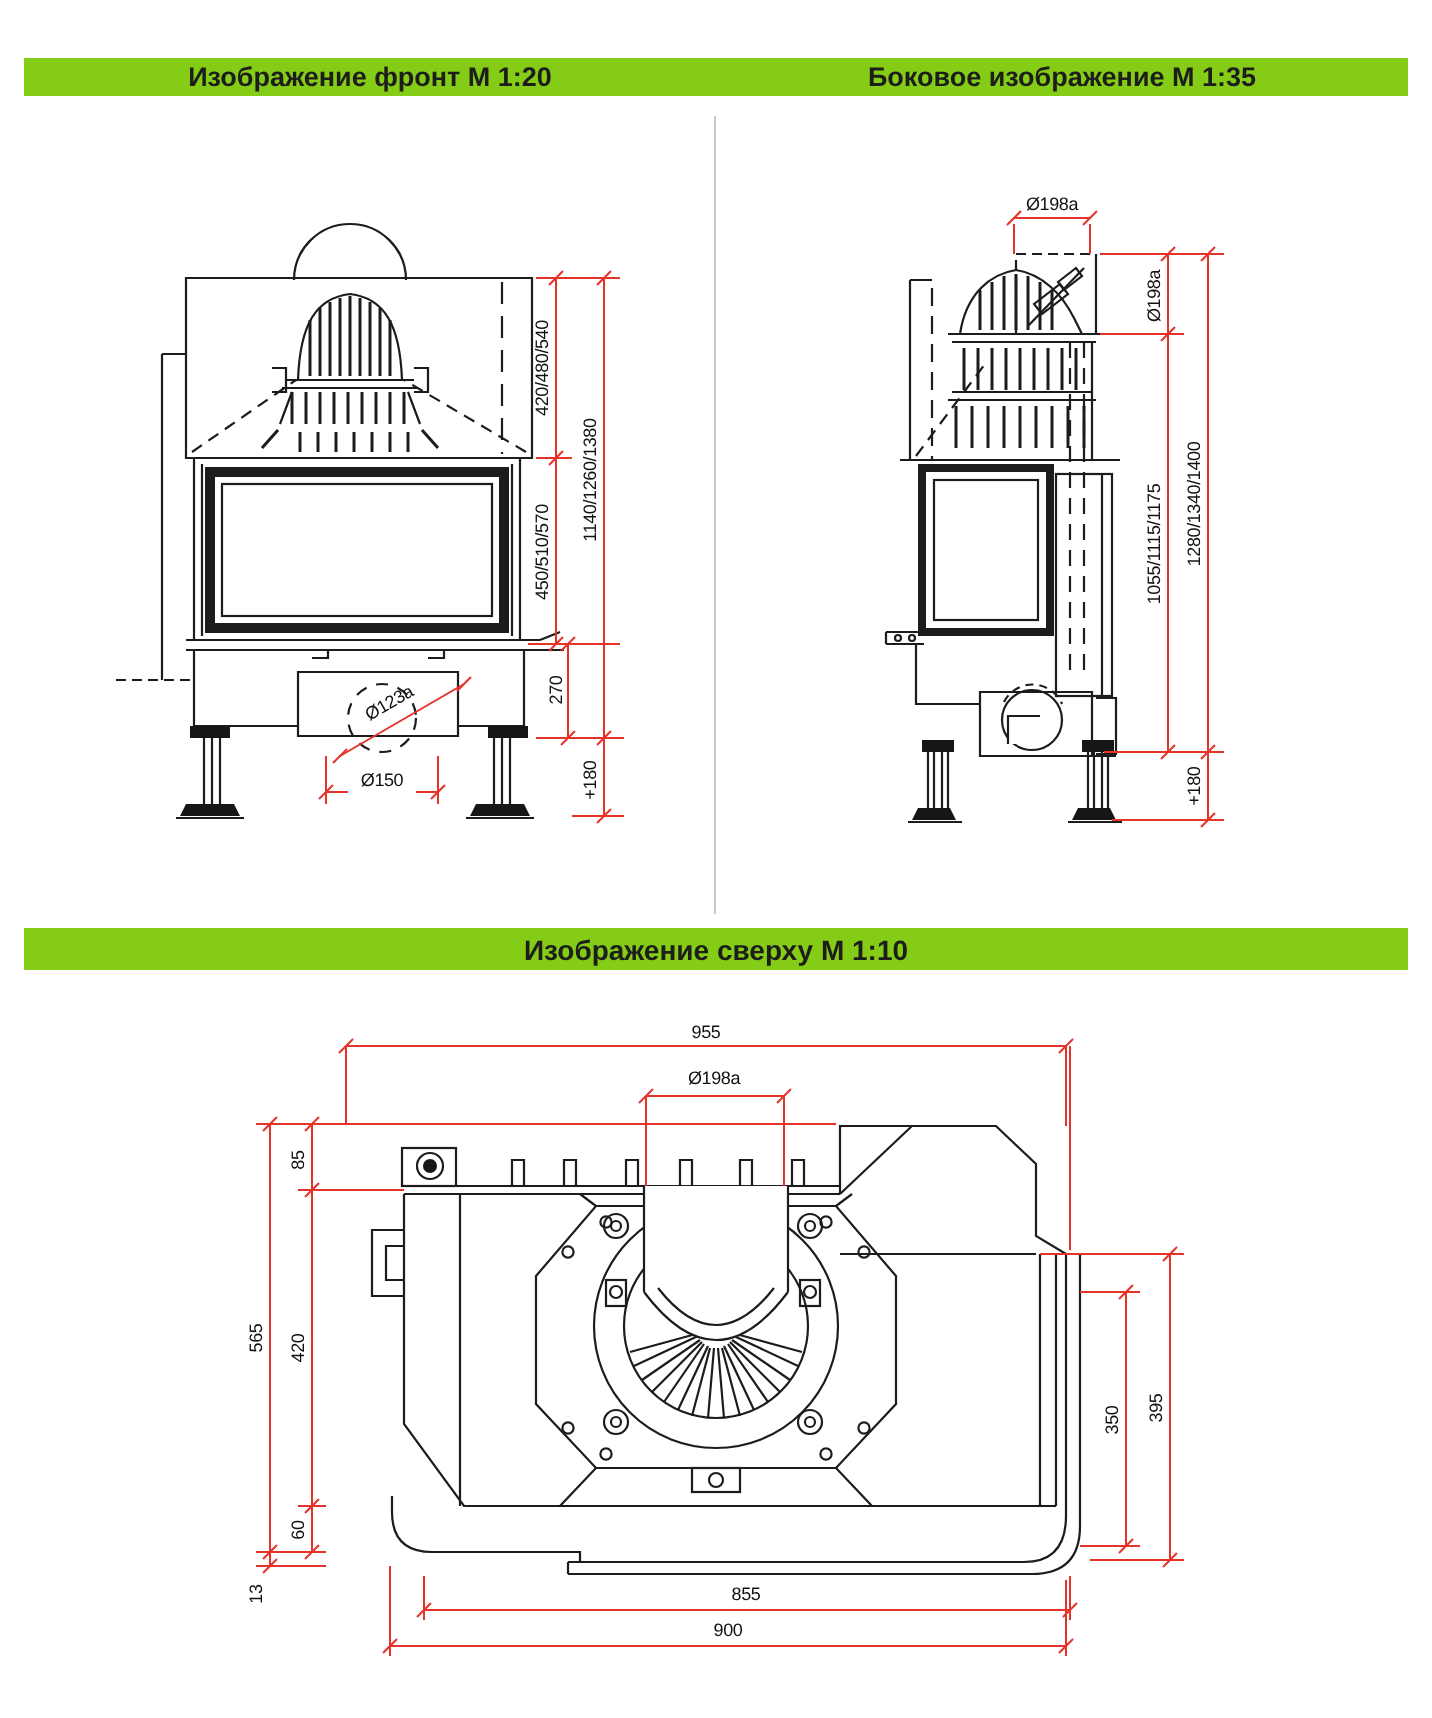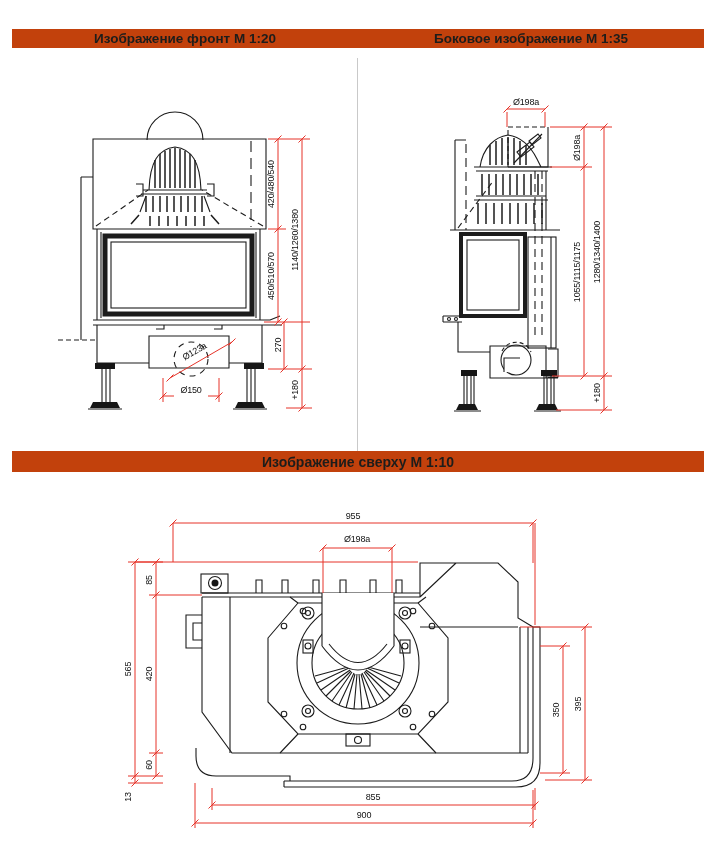--- a/index.html
+++ b/index.html
@@ -1,22 +1,22 @@
 <!DOCTYPE html>
 <html><head>
 <meta charset="utf-8">
 <style>
   html,body{margin:0;padding:0;}
   body{width:716px;height:859px;position:relative;background:#ffffff;
        font-family:"Liberation Sans",sans-serif;overflow:hidden;}
-  .titlebar{position:absolute;left:12px;width:692px;background:#c2410c;
+  .titlebar{position:absolute;left:12px;width:692px;background:#84cc16;
             display:flex;align-items:center;}
   .bar1{top:29px;height:19px;}
   .bar1 span{flex:1;text-align:center;font-weight:bold;font-size:13.5px;color:#1d1d1b;}
-  .bar2{top:451px;height:21px;justify-content:center;}
+  .bar2{top:464px;height:21px;justify-content:center;}
   .bar2 span{font-weight:bold;font-size:14px;color:#1d1d1b;}
   .divider{position:absolute;left:357px;top:58px;width:1px;height:399px;background:#c9c9c9;}
   svg{position:absolute;top:0;left:0;font-family:"Liberation Sans",sans-serif;}
   .blk{stroke:#1c1c1c;fill:none;stroke-width:1.1;}
   .blk15{stroke:#1c1c1c;fill:none;stroke-width:1.5;}
   .fil{fill:#161616;stroke:none;}
   .red{stroke:#e63329;fill:none;stroke-width:1;}
   .dim{font-size:9px;fill:#111111;letter-spacing:-0.2px;}
 </style>
 </head>

